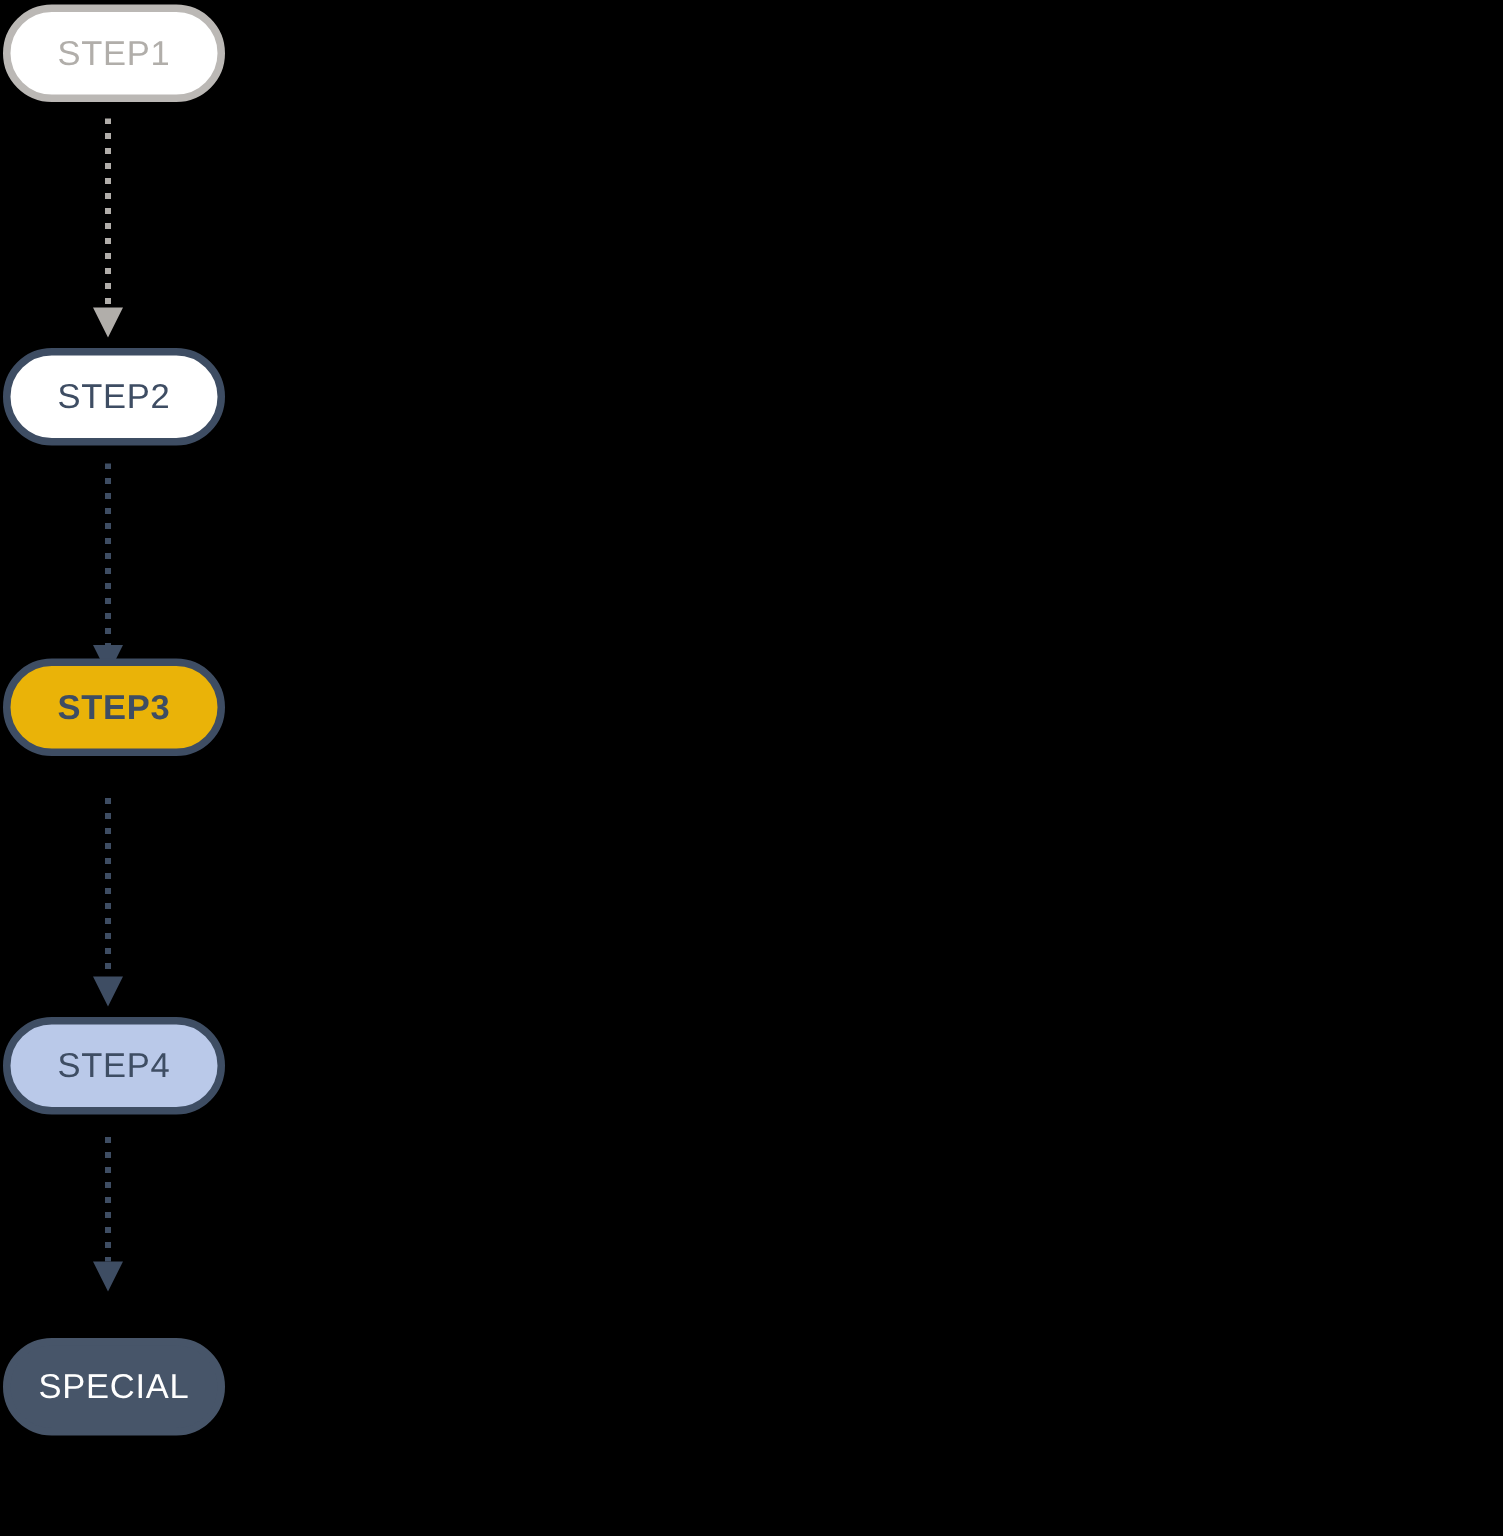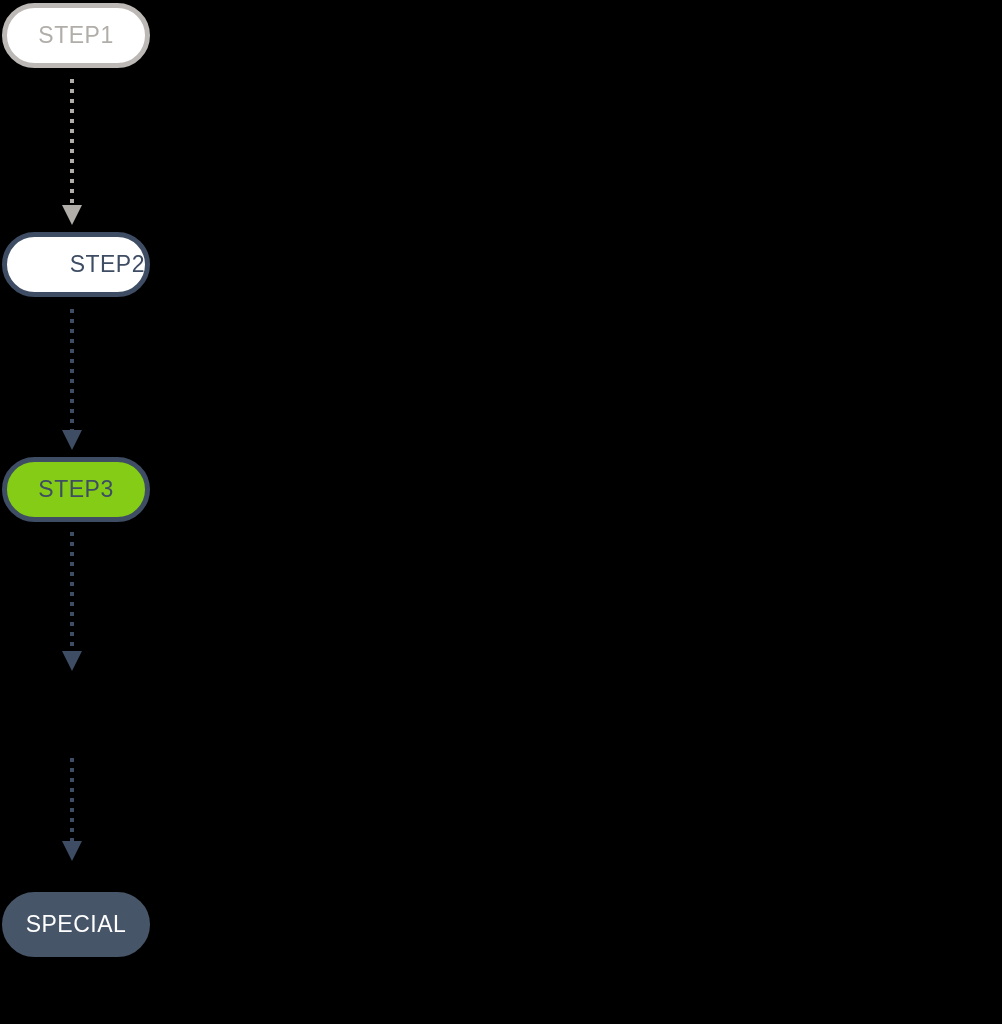--- a/index.html
+++ b/index.html
@@ -24,22 +24,22 @@
     border-radius: 33px;
     border: 5px solid;
     display: flex;
     align-items: center;
     justify-content: center;
     font-size: 23px;
     letter-spacing: 0.5px;
     font-weight: 400;
   }
   .n1 { top: 3px;   background: #ffffff; border-color: #bbb8b5; color: #b1aeaa; }
-  .n2 { top: 232px; background: #ffffff; border-color: #3e4d63; color: #3e4d63; justify-content: flex-end; }
-  .n3 { top: 457px; background: #84cc16; border-color: #3e4d63; color: #3e4d63; }
+  .n2 { top: 232px; background: #ffffff; border-color: #3e4d63; color: #3e4d63; }
+  .n3 { top: 439px; background: #eab308; border-color: #3e4d63; color: #3e4d63; font-weight: bold; }
   .n4 { top: 678px; background: #bac9e9; border-color: #3e4d63; color: #3e4d63; }
   .n5 { top: 868px; background: #475569; border-color: #475569; color: #ffffff; margin-top: 24px; }
 
   .arrow {
     position: absolute;
     left: 0;
     width: 0;
   }
   .arrow .dots {
     position: absolute;
@@ -106,20 +106,23 @@
 
   <div class="node n3">
     <span>STEP3</span>
   </div>
 
   <div class="arrow navy a3">
     <div class="dots"></div>
     <div class="head"></div>
   </div>
 
+  <div class="node n4">
+    <span>STEP4</span>
+  </div>
 
   <div class="arrow navy a4">
     <div class="dots"></div>
     <div class="head"></div>
   </div>
 
   <div class="node n5">
     <span>SPECIAL</span>
   </div>
 

